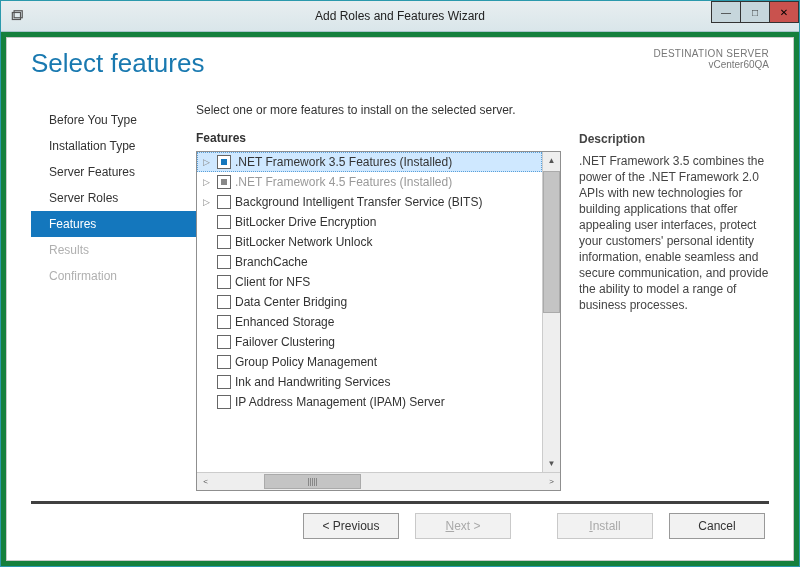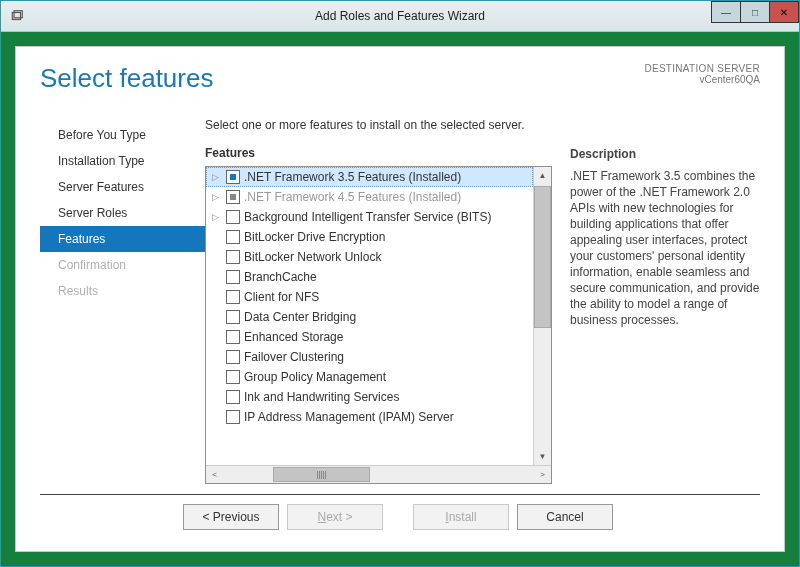--- a/index.html
+++ b/index.html
@@ -3,21 +3,21 @@
 <meta charset="utf-8">
 <style>
 html,body{margin:0;padding:0;font-family:"Segoe UI",Tahoma,sans-serif;font-size:12px;color:#333;background:#4fb7cc}
 .window{width:800px;height:567px;background:#15803d;border:1px solid #2b99ac;box-sizing:border-box;display:flex;flex-direction:column;position:relative}
 .titlebar{height:30px;background:linear-gradient(#e8eef0,#d9e6ea);border-bottom:1px solid #a9c5cd;display:flex;align-items:center;position:relative}
 .titlebar .title-icon{width:16px;height:16px;margin-left:8px;display:flex;align-items:center;justify-content:center;color:#555}
 .titlebar .title{position:absolute;left:50%;transform:translateX(-50%);font-size:12px;color:#222}
 .titlebar .win-controls{position:absolute;right:0;top:0;display:flex;height:20px}
 .winbtn{width:28px;height:20px;border:1px solid #333;display:flex;align-items:center;justify-content:center;margin-left:-1px;font-size:10px;background:#c6d6dc}
 .winbtn.close{background:#c9524e;color:#000}
-.body{flex:1;background:#fff;border:1px solid #c9c9c9;margin:14px;box-sizing:border-box;padding:16px 24px 12px 24px;display:flex;flex-direction:column}
+.body{flex:1;background:#fff;border:1px solid #c9c9c9;margin:5px;box-sizing:border-box;padding:10px 24px 12px 24px;display:flex;flex-direction:column}
 .header-row{display:flex;justify-content:space-between;align-items:flex-start;margin-bottom:24px}
 h1{font-weight:300;color:#1979b0;font-size:26px;margin:0}
 .dest{text-align:right;font-size:10px;color:#777}
 .dest .line1{letter-spacing:0.3px}
 .content{flex:1;display:flex;overflow:hidden}
 .nav{width:165px;padding-top:4px}
 .nav-item{padding:4px 10px 4px 18px;font-size:12px;color:#333;line-height:18px;cursor:pointer}
 .nav-item.active{background:#1477bd;color:#fff}
 .nav-item.disabled{color:#b0b0b0}
 .main{flex:1;display:flex;flex-direction:column}
@@ -37,21 +37,21 @@
 .item.dim .chk.tri::after{background:#888}
 .vscroll{width:17px;background:#eee;border-left:1px solid #ccc;display:flex;flex-direction:column}
 .vscroll .arrow-up,.vscroll .arrow-down{height:17px;display:flex;align-items:center;justify-content:center;font-size:8px;color:#555}
 .vscroll .thumb{margin-top:2px;height:140px;background:#c4c4c4;border:1px solid #aaa}
 .hscroll{height:17px;border-top:1px solid #ccc;background:#eee;display:flex;align-items:center}
 .hscroll .arrow-left,.hscroll .arrow-right{width:17px;height:17px;display:flex;align-items:center;justify-content:center;font-size:8px;color:#555}
 .hscroll .track{flex:1;height:17px;display:flex;align-items:center}
 .hscroll .hthumb{width:95px;height:13px;background:#c4c4c4;border:1px solid #aaa;margin-left:50px;display:flex;align-items:center;justify-content:center}
 .hscroll .hthumb .grip{width:10px;height:8px;background:repeating-linear-gradient(90deg,#888,#888 1px,transparent 1px,transparent 2px)}
 .desc-col{width:190px;font-size:12px;color:#444;line-height:16px}
-.footer{height:44px;border-top:1px solid #404040;margin-top:10px;display:flex;align-items:center;justify-content:center;gap:8px;padding-right:4px}
+.footer{height:44px;border-top:3px solid #404040;margin-top:10px;display:flex;align-items:center;justify-content:flex-end;gap:16px;padding-right:4px}
 .btn{min-width:78px;height:24px;border:1px solid #999;background:#f2f2f2;font-size:12px;display:flex;align-items:center;justify-content:center;padding:0 8px}
 .btn.disabled{color:#a9a9a9;border-color:#c9c9c9}
 .btn .u{text-decoration:underline}
 </style>
 </head>
 <body>
 
 <div class="window">
 
   <div class="titlebar">
@@ -80,22 +80,22 @@
     </div>
 
     <div class="content">
 
       <div class="nav" id="nav">
           <div class="nav-item">Before You Type</div>
           <div class="nav-item">Installation Type</div>
           <div class="nav-item">Server Features</div>
           <div class="nav-item">Server Roles</div>
           <div class="nav-item active">Features</div>
+          <div class="nav-item disabled">Results</div>
           <div class="nav-item disabled">Confirmation</div>
-          <div class="nav-item disabled">Results</div>
         </div>
 
       <div class="main">
         <div class="instr">Select one or more features to install on the selected server.</div>
 
         <div class="cols">
 
           <div class="features-col">
             <div class="col-label">Features</div>
             <div class="listbox">

